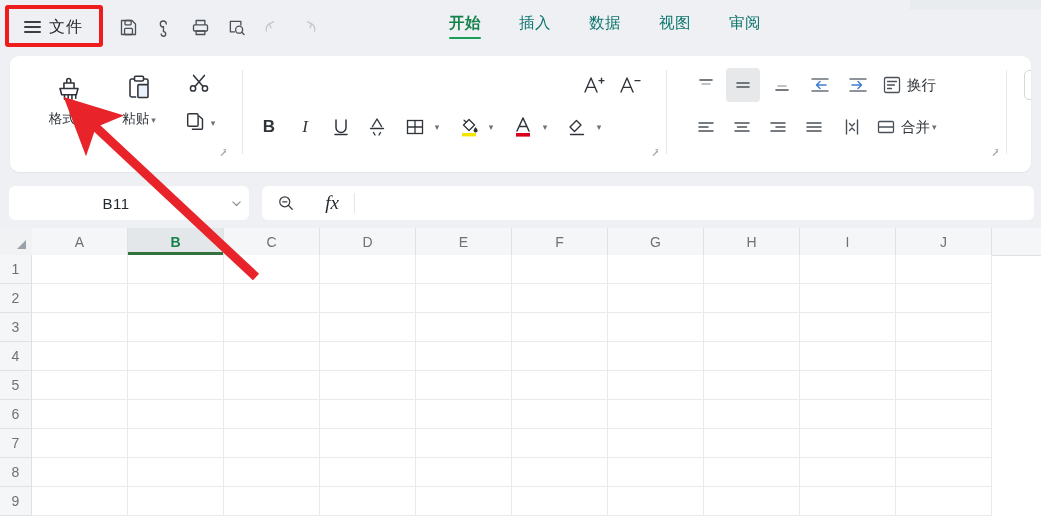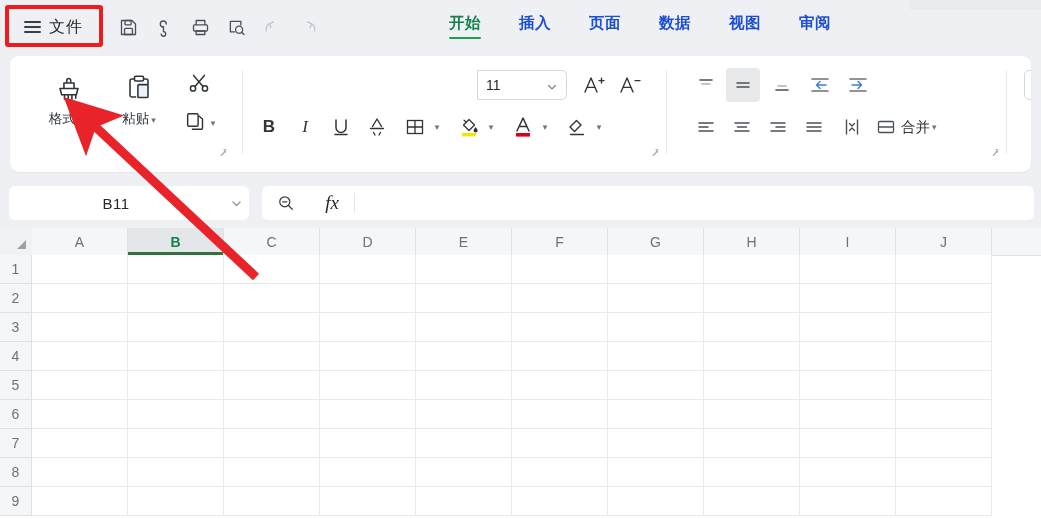--- a/index.html
+++ b/index.html
@@ -27,21 +27,21 @@
 
   .redbox{position:absolute;left:5px;top:5px;width:98px;height:42px;
           border:4px solid #ee1c1c;border-radius:3px;box-sizing:border-box;pointer-events:none;}
 
   .qat{position:absolute;left:112px;top:12px;height:30px;display:flex;align-items:center;gap:3px;}
   .qbtn{width:33px;height:30px;display:flex;align-items:center;justify-content:center;border-radius:4px;}
   .qbtn svg{display:block;}
 
   .tabs{position:absolute;left:430px;top:8px;height:42px;display:flex;align-items:flex-start;gap:0;}
   .tab{position:relative;padding:5px 19px 0;height:38px;box-sizing:border-box;
-       font-size:15.5px;color:#1d4ed8;letter-spacing:.5px;font-weight:bold;}
+       font-size:15.5px;color:#0f766e;letter-spacing:.5px;}
   .tab.active{color:#14804a;font-weight:bold;}
   .tab.active::after{content:"";position:absolute;left:19px;right:19px;bottom:7px;height:2.5px;
                      background:#19а05a;background:#1a9e58;border-radius:2px;}
 
   
   .ribbon{position:absolute;left:10px;top:56px;width:1021px;height:116px;
           background:#ffffff;border-radius:9px;box-shadow:0 1px 2px rgba(0,0,0,.05);}
   .ribbon-inner{position:absolute;inset:0;overflow:hidden;border-radius:9px;}
 
   .grp{position:absolute;top:0;height:116px;}
@@ -169,21 +169,20 @@
       <div class="qbtn">
         <svg width="15" height="15" viewBox="0 0 16 16" fill="none" stroke="#5a6views" stroke-width="1.6">
           <path d="M3.5 6 8 10.5 12.5 6" stroke-linecap="round" stroke-linejoin="round"></path>
         </svg>
       </div>
     </div>
 
     <div class="tabs">
       <div class="tab active"><span>开始</span></div>
       <div class="tab"><span>插入</span></div>
-      <div class="tab"><span>页面</span></div>
       <div class="tab"><span>数据</span></div>
       <div class="tab"><span>视图</span></div>
       <div class="tab"><span>审阅</span></div>
     </div>
   </div>
 
   <div class="ribbon">
    <div class="ribbon-inner">
 
     <div class="grp cb">
@@ -231,28 +230,20 @@
       </div>
       <div class="sm-btn" style="left:180px;top:52px;width:16px;">
         <span class="lbl-caret">▾</span>
       </div>
 
       <div class="grp-expand" style="left:196px;">⭷</div>
       <div class="grp-sep" style="left:218px;"></div>
     </div>
 
     <div class="grp fnt">
-      <div class="sizebox">
-        <span class="cbx-txt">11</span>
-        <span class="chev">
-          <svg width="12" height="12" viewBox="0 0 16 16" fill="none" stroke="#737a82" stroke-width="1.5">
-                <path d="M3.5 6 8 10.5 12.5 6" stroke-linecap="round" stroke-linejoin="round"></path>
-              </svg>
-        </span>
-      </div>
 
       <div class="gbtn" style="left:330px;top:14px;width:32px;">
         <svg width="26" height="26" viewBox="0 0 26 26" fill="none" stroke="#2f343a" stroke-width="1.4">
           <path d="M4 20 10 6l6 14M6.4 15.4h7.2" stroke-linecap="round" stroke-linejoin="round"></path>
           <path d="M18 8.6h5M20.5 6.1v5" stroke-linecap="round"></path>
         </svg>
       </div>
       <div class="gbtn" style="left:366px;top:14px;width:32px;">
         <svg width="26" height="26" viewBox="0 0 26 26" fill="none" stroke="#2f343a" stroke-width="1.4">
           <path d="M4 20 10 6l6 14M6.4 15.4h7.2" stroke-linecap="round" stroke-linejoin="round"></path>
@@ -347,20 +338,27 @@
         <svg width="24" height="24" viewBox="0 0 24 24" stroke="#3f7fd0" stroke-width="1.5" fill="none">
           <path d="M4 6h16M4 18h16" stroke="#6b7279" stroke-linecap="round"></path>
           <path d="M18 12H9M12 8.5 8.5 12 12 15.5" stroke-linecap="round" stroke-linejoin="round"></path>
         </svg>
       </div>
       <div class="gbtn" style="left:156px;top:14px;width:32px;">
         <svg width="24" height="24" viewBox="0 0 24 24" stroke="#3f7fd0" stroke-width="1.5" fill="none">
           <path d="M4 6h16M4 18h16" stroke="#6b7279" stroke-linecap="round"></path>
           <path d="M6 12h9M12 8.5 15.5 12 12 15.5" stroke-linecap="round" stroke-linejoin="round"></path>
         </svg>
+      </div>
+      <div class="gbtn" style="left:194px;top:14px;width:96px;justify-content:flex-start;">
+        <svg width="24" height="24" viewBox="0 0 24 24" fill="none" stroke="#4a5058" stroke-width="1.3" style="flex:none">
+          <rect x="4.5" y="4.5" width="15" height="15" rx="1.4"></rect>
+          <path d="M7.5 8.5h9M7.5 12h7M7.5 15.5h4" stroke-linecap="round"></path>
+        </svg>
+        <span style="font-size:14.5px;color:#2f343a;margin-left:3px;">换行</span>
       </div>
 
       <div class="gbtn" style="left:4px;top:56px;width:32px;">
         <svg width="24" height="24" viewBox="0 0 24 24" stroke="#4a5058" stroke-width="1.5" fill="none">
               <path d="M5 8h14M5 12h9M5 16h14" stroke-linecap="round"></path>
             </svg>
       </div>
       <div class="gbtn" style="left:40px;top:56px;width:32px;">
         <svg width="24" height="24" viewBox="0 0 24 24" stroke="#4a5058" stroke-width="1.5" fill="none">
               <path d="M5 8h14M7.5 12h9M5 16h14" stroke-linecap="round"></path>

